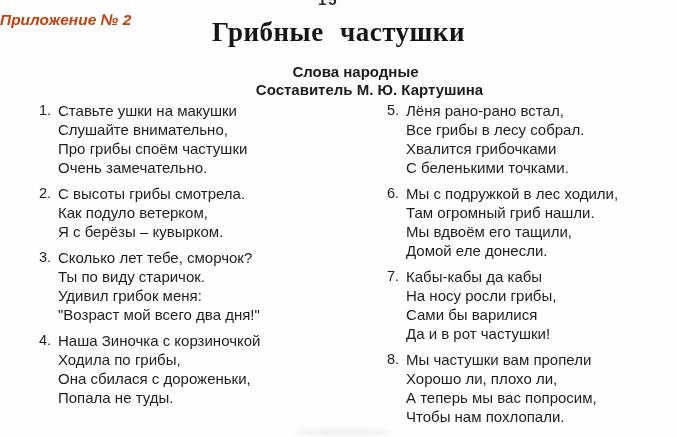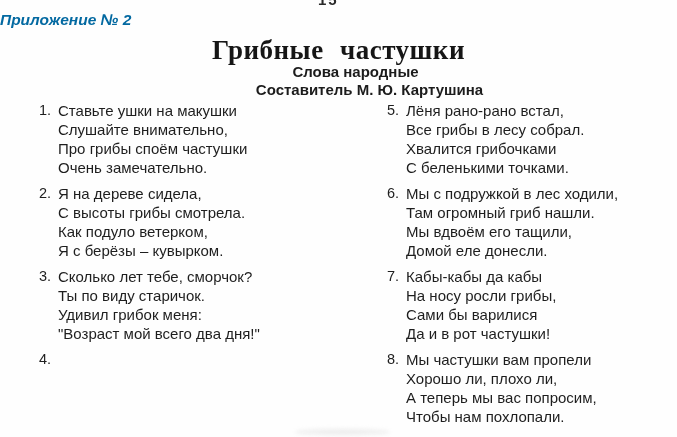--- a/index.html
+++ b/index.html
@@ -21,25 +21,25 @@
     color: #2a2a2a;
     letter-spacing: 2px;
   }
   .corner-label {
     position: absolute;
     top: 11px;
     left: 0px;
     font-size: 15.5px;
     font-weight: bold;
     font-style: italic;
-    color: #0369a1;
+    color: #c2410c;
   }
   .title {
     position: absolute;
-    top: 35px;
+    top: 17px;
     left: 0;
     width: 677px;
     margin: 0;
     text-align: center;
     font-family: "Liberation Serif", serif;
     font-weight: bold;
     font-size: 27px;
     letter-spacing: 0.5px;
     word-spacing: 9px;
     color: #161616;
@@ -122,39 +122,44 @@
         <div class="vline">Ставьте ушки на макушки</div>
         <div class="vline">Слушайте внимательно,</div>
         <div class="vline">Про грибы споём частушки</div>
         <div class="vline">Очень замечательно.</div>
       </div>
     </div>
 
     <div class="verse">
       <div class="vnum">2.</div>
       <div class="vlines">
-        <div class="vline">Я на дереве сидела,</div>
         <div class="vline">С высоты грибы смотрела.</div>
         <div class="vline">Как подуло ветерком,</div>
         <div class="vline">Я с берёзы – кувырком.</div>
       </div>
     </div>
 
     <div class="verse">
       <div class="vnum">3.</div>
       <div class="vlines">
         <div class="vline">Сколько лет тебе, сморчок?</div>
         <div class="vline">Ты по виду старичок.</div>
         <div class="vline">Удивил грибок меня:</div>
         <div class="vline">"Возраст мой всего два дня!"</div>
       </div>
     </div>
 
     <div class="verse">
       <div class="vnum">4.</div>
+      <div class="vlines">
+        <div class="vline">Наша Зиночка с корзиночкой</div>
+        <div class="vline">Ходила по грибы,</div>
+        <div class="vline">Она сбилася с дороженьки,</div>
+        <div class="vline">Попала не туды.</div>
+      </div>
     </div>
 
   </div>
 
   <div class="col col-right">
 
     <div class="verse">
       <div class="vnum">5.</div>
       <div class="vlines">
         <div class="vline">Лёня рано-рано встал,</div>

